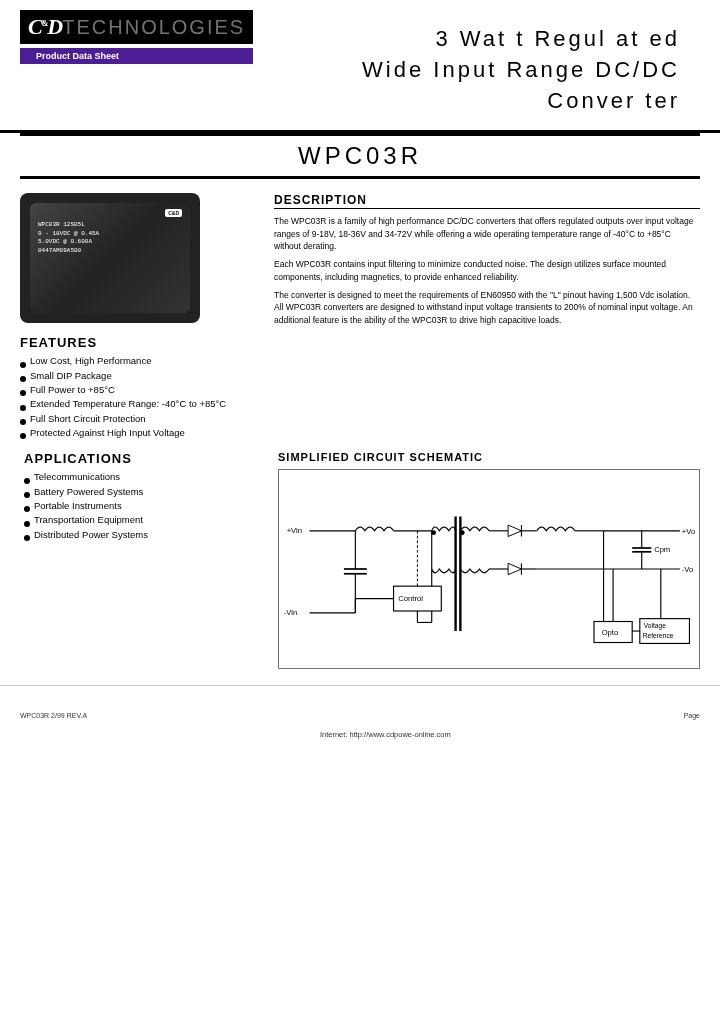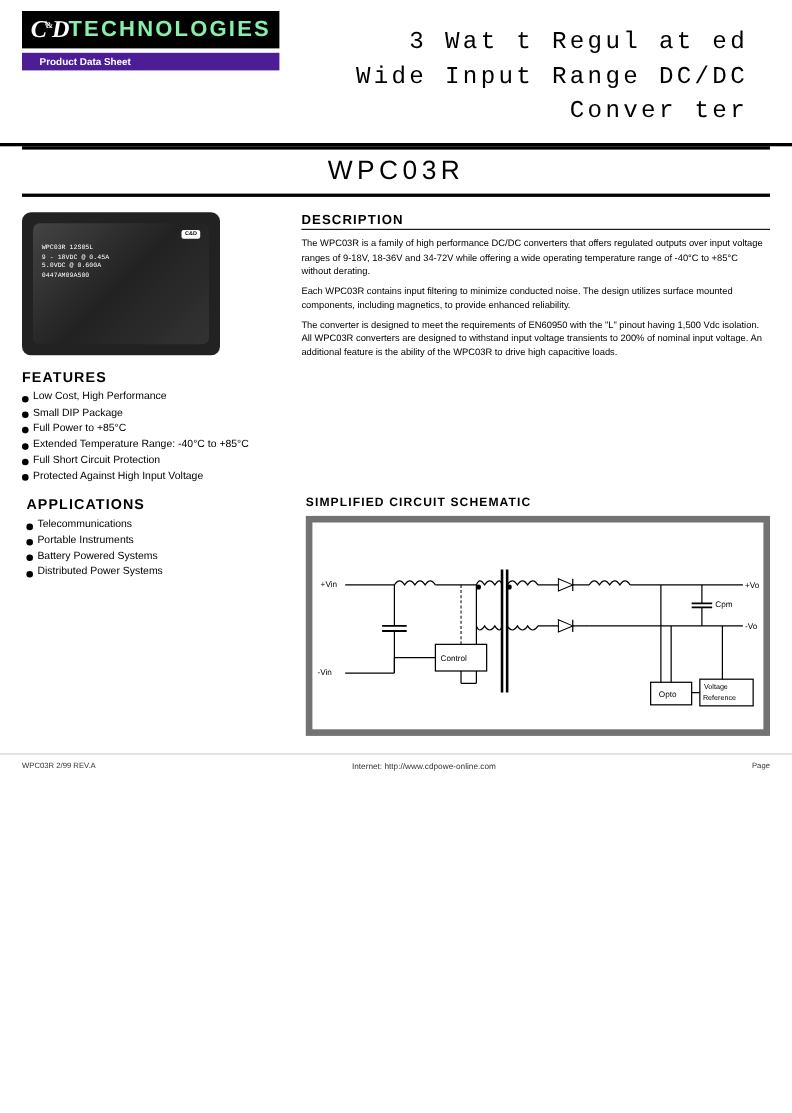--- a/index.html
+++ b/index.html
@@ -39,23 +39,23 @@
       font-style: italic;
       letter-spacing: -1px;
       font-family: 'Times New Roman', serif;
     }
     .logo-cd sup {
       font-size: 8px;
       font-style: normal;
       vertical-align: super;
     }
     .logo-tech {
-      color: #86efac;
+      color: #737373;
       font-size: 20px;
-      font-weight: 700;
+      font-weight: 400;
       letter-spacing: 2px;
       font-family: Arial, sans-serif;
     }
     .product-data-sheet-badge {
       background: #4c1d95;
       color: #fff;
       font-size: 9px;
       font-weight: bold;
       padding: 3px 16px;
       display: inline-block;
@@ -64,21 +64,21 @@
     
     .title-section {
       text-align: right;
       padding: 14px 20px 8px 20px;
     }
     .main-title {
       font-size: 22px;
       font-weight: normal;
       letter-spacing: 3px;
       line-height: 1.4;
-      font-family: Liberation Mono, monospace;
+      font-family: Liberation Sans, sans-serif;
     }
 
     
     .product-banner {
       border-top: 3px solid #000;
       border-bottom: 3px solid #000;
       text-align: center;
       padding: 6px 0;
       margin: 0 20px 14px 20px;
     }
@@ -151,21 +151,21 @@
       letter-spacing: 1px;
       margin-bottom: 5px;
       font-family: Arial, sans-serif;
     }
     .bullet-list {
       list-style: none;
       padding: 0;
     }
     .bullet-list li {
       display: flex;
-      align-items: center;
+      align-items: flex-end;
       gap: 4px;
       font-size: 9.5px;
       margin-bottom: 2px;
       line-height: 1.3;
     }
     .bullet-dot {
       width: 6px;
       height: 6px;
       background: #000;
       border-radius: 50%;
@@ -193,21 +193,21 @@
       line-height: 1.45;
       margin-bottom: 6px;
     }
     .schematic-heading {
       font-size: 11px;
       font-weight: 900;
       letter-spacing: 1px;
       margin-bottom: 6px;
     }
     .schematic-box {
-      border: 6px solid #737373;
+      border: 1px solid #737373;
       width: 100%;
       height: 200px;
       position: relative;
       background: #fff;
     }
 
     
     .bottom-area {
       display: flex;
       padding: 0 20px;
@@ -231,20 +231,21 @@
       justify-content: space-between;
       align-items: center;
     }
     .footer-left {
       font-size: 7px;
       color: #333;
     }
     .footer-center {
       font-size: 7.5px;
       color: #333;
+      margin-top: 38px;
     }
     .footer-right {
       font-size: 7px;
       color: #333;
     }
 
     
     .schematic-svg {
       width: 100%;
       height: 100%;
@@ -337,25 +338,29 @@
 
   <div class="bottom-left">
     <div class="section-heading">APPLICATIONS</div>
     <ul class="bullet-list">
       <li>
           <span class="bullet-dot"></span>
           <span>Telecommunications</span>
         </li>
       <li>
           <span class="bullet-dot"></span>
+          <span>Battery Powered Systems</span>
+        </li>
+      <li>
+          <span class="bullet-dot"></span>
           <span>Portable Instruments</span>
         </li>
       <li>
           <span class="bullet-dot"></span>
-          <span>Battery Powered Systems</span>
+          <span>Transportation Equipment</span>
         </li>
       <li>
           <span class="bullet-dot"></span>
           <span>Distributed Power Systems</span>
         </li>
     </ul>
   </div>
 
   <div class="bottom-right">
     <div class="schematic-heading">SIMPLIFIED CIRCUIT SCHEMATIC</div>

